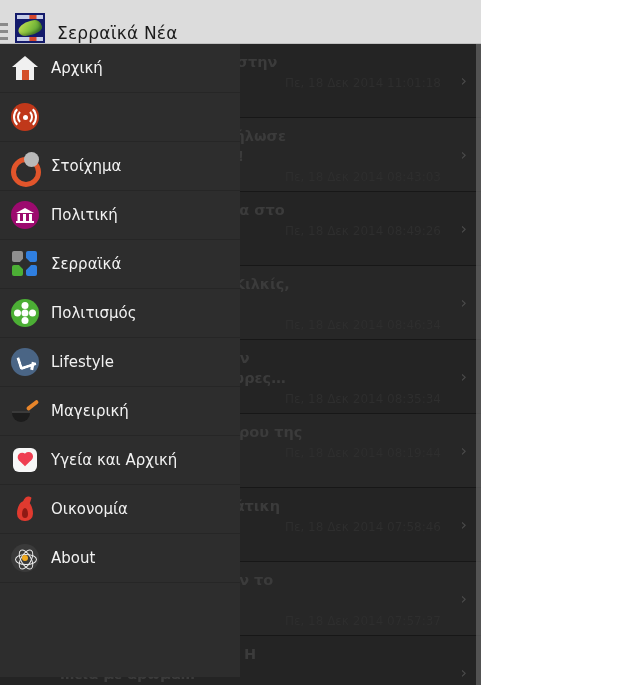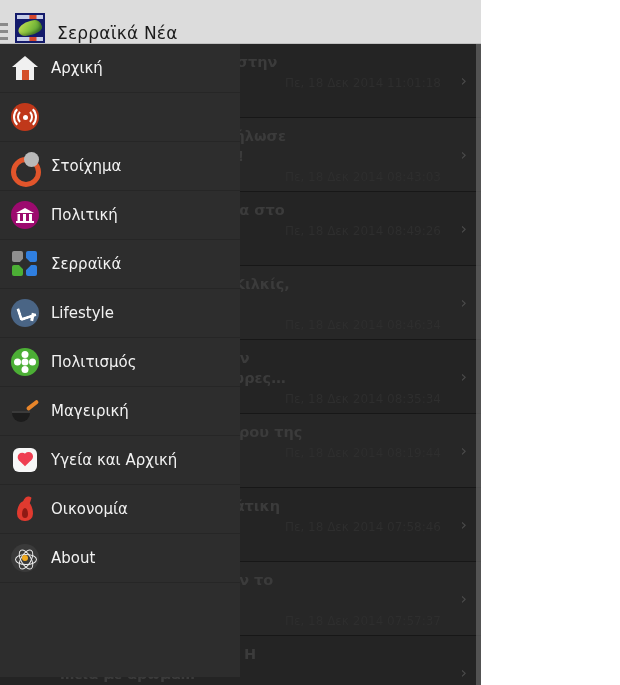--- a/index.html
+++ b/index.html
@@ -462,41 +462,41 @@
             <i class="p2"></i>
             <i class="p3"></i>
             <i class="p4"></i>
             <div class="pc"></div>
           </div>
         </span>
         <span class="mi-label">Σερραϊκά</span>
       </div>
       <div class="menu-item">
         <span class="mi-icon">
-          <div class="ic-circle ic-shoe">
-            <div class="sh"></div>
-            <div class="heel"></div>
-          </div>
-        </span>
-        <span class="mi-label">Lifestyle</span>
-      </div>
-      <div class="menu-item">
-        <span class="mi-icon">
           <div class="ic-circle ic-reel">
             <div class="r rc"></div>
             <div class="r rt"></div>
             <div class="r rb"></div>
             <div class="r rl"></div>
             <div class="r rr"></div>
           </div>
         </span>
         <span class="mi-label">Πολιτισμός</span>
       </div>
       <div class="menu-item">
         <span class="mi-icon">
+          <div class="ic-circle ic-shoe">
+            <div class="sh"></div>
+            <div class="heel"></div>
+          </div>
+        </span>
+        <span class="mi-label">Lifestyle</span>
+      </div>
+      <div class="menu-item">
+        <span class="mi-icon">
           <div class="ic-pan">
             <div class="handle"></div>
             <div class="pot"></div>
           </div>
         </span>
         <span class="mi-label">Μαγειρική</span>
       </div>
       <div class="menu-item">
         <span class="mi-icon">
           <div class="ic-health">

